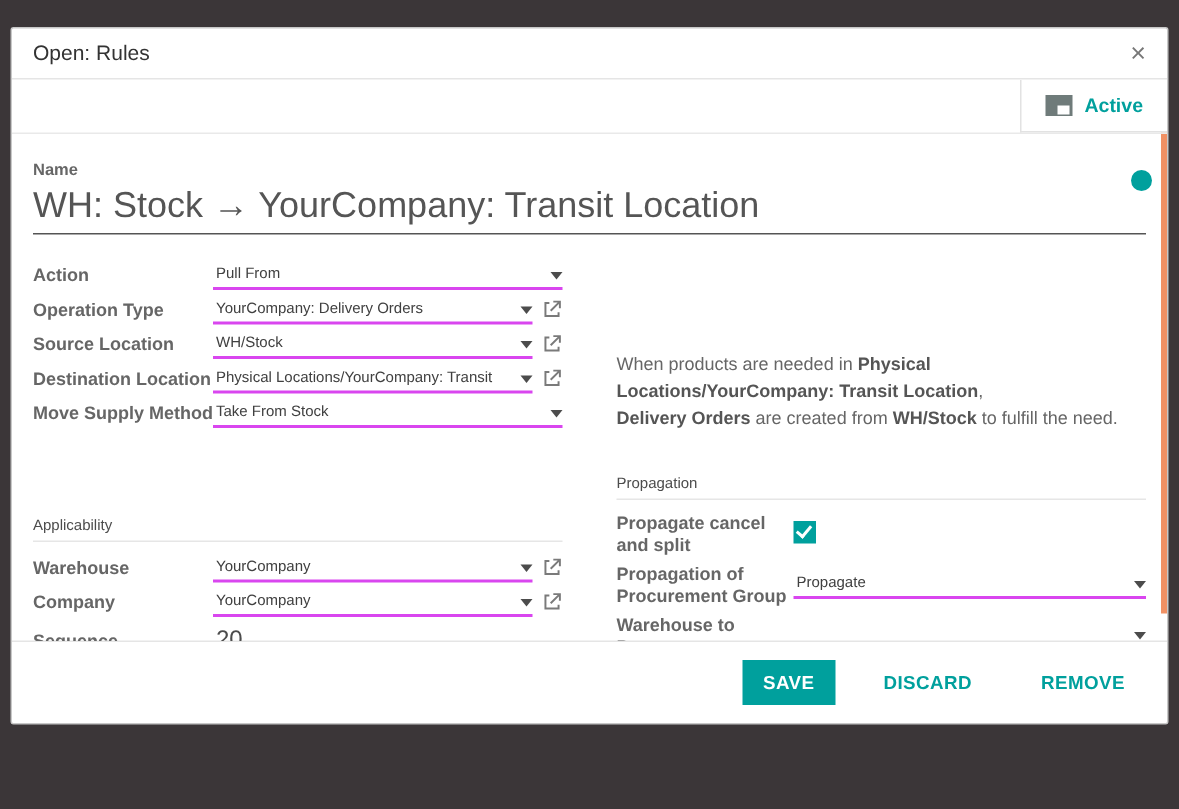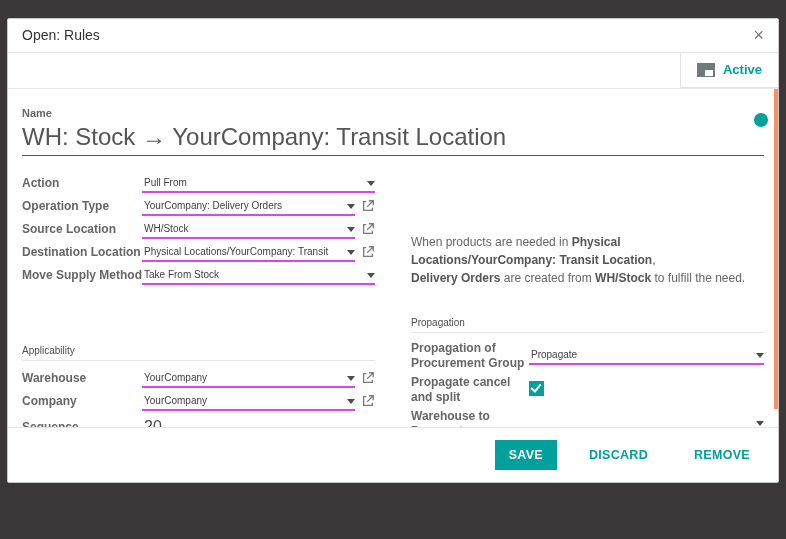--- a/index.html
+++ b/index.html
@@ -379,32 +379,32 @@
           </tr>
         </tbody>
           </table>
       </div>
 
       <div class="col">
         <h3 class="section">Propagation</h3>
         <table class="fieldset" style="margin-top:4px">
           <tbody>
               <tr>
+            <td class="lab2">Propagate cancel and split</td>
+            <td>
+              <span class="chk"></span>
+            </td>
+          </tr>
+          <tr>
             <td class="lab2">Propagation of Procurement Group</td>
             <td>
               <div class="m2o">
                 <input class="m2o-input" value="Propagate" style="">
                 <span class="caret"></span>
               </div>
-            </td>
-          </tr>
-          <tr>
-            <td class="lab2">Propagate cancel and split</td>
-            <td>
-              <span class="chk"></span>
             </td>
           </tr>
           <tr>
             <td class="lab2">Warehouse to Propagate</td>
             <td>
               <div class="m2o">
                 <input class="m2o-input" value="" style="">
                 <span class="caret"></span>
               </div>
             </td>

